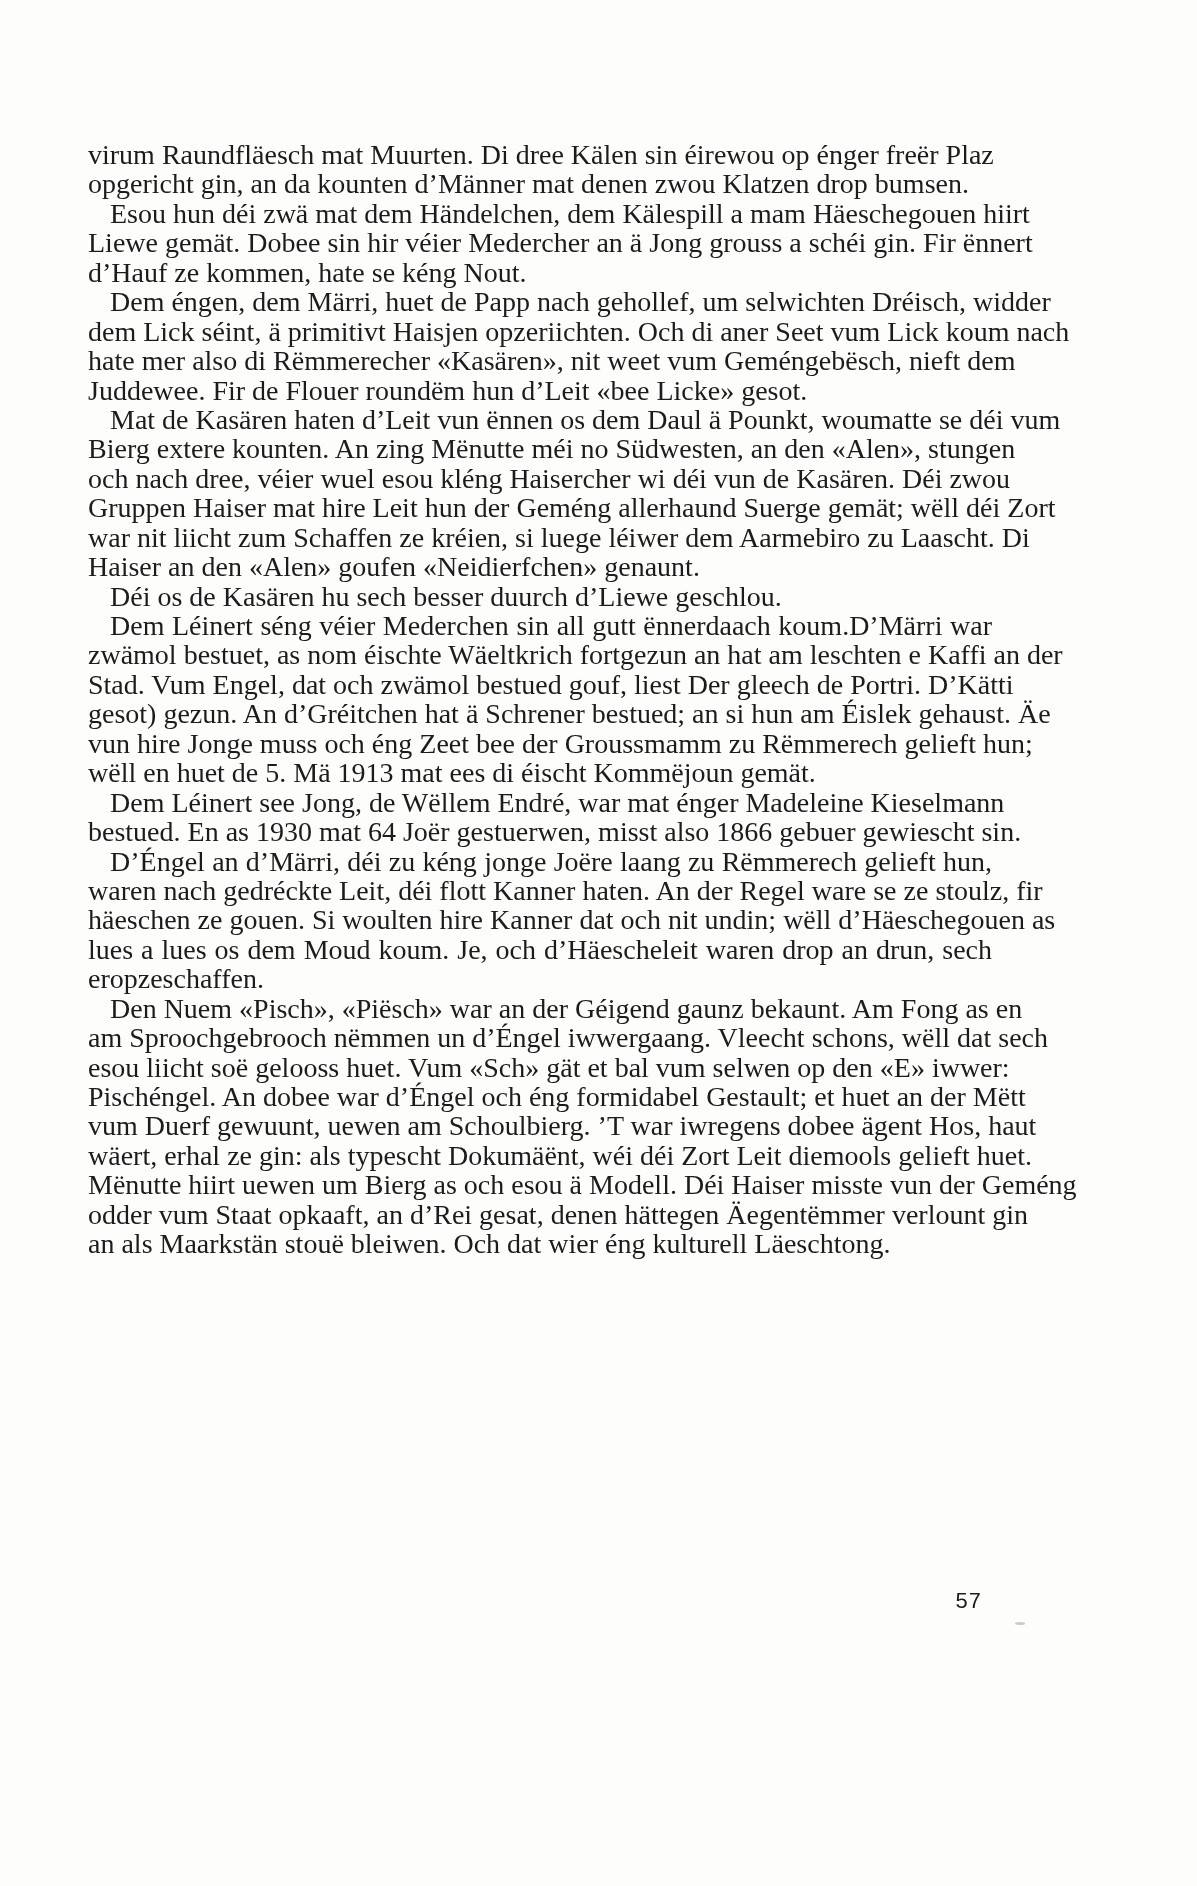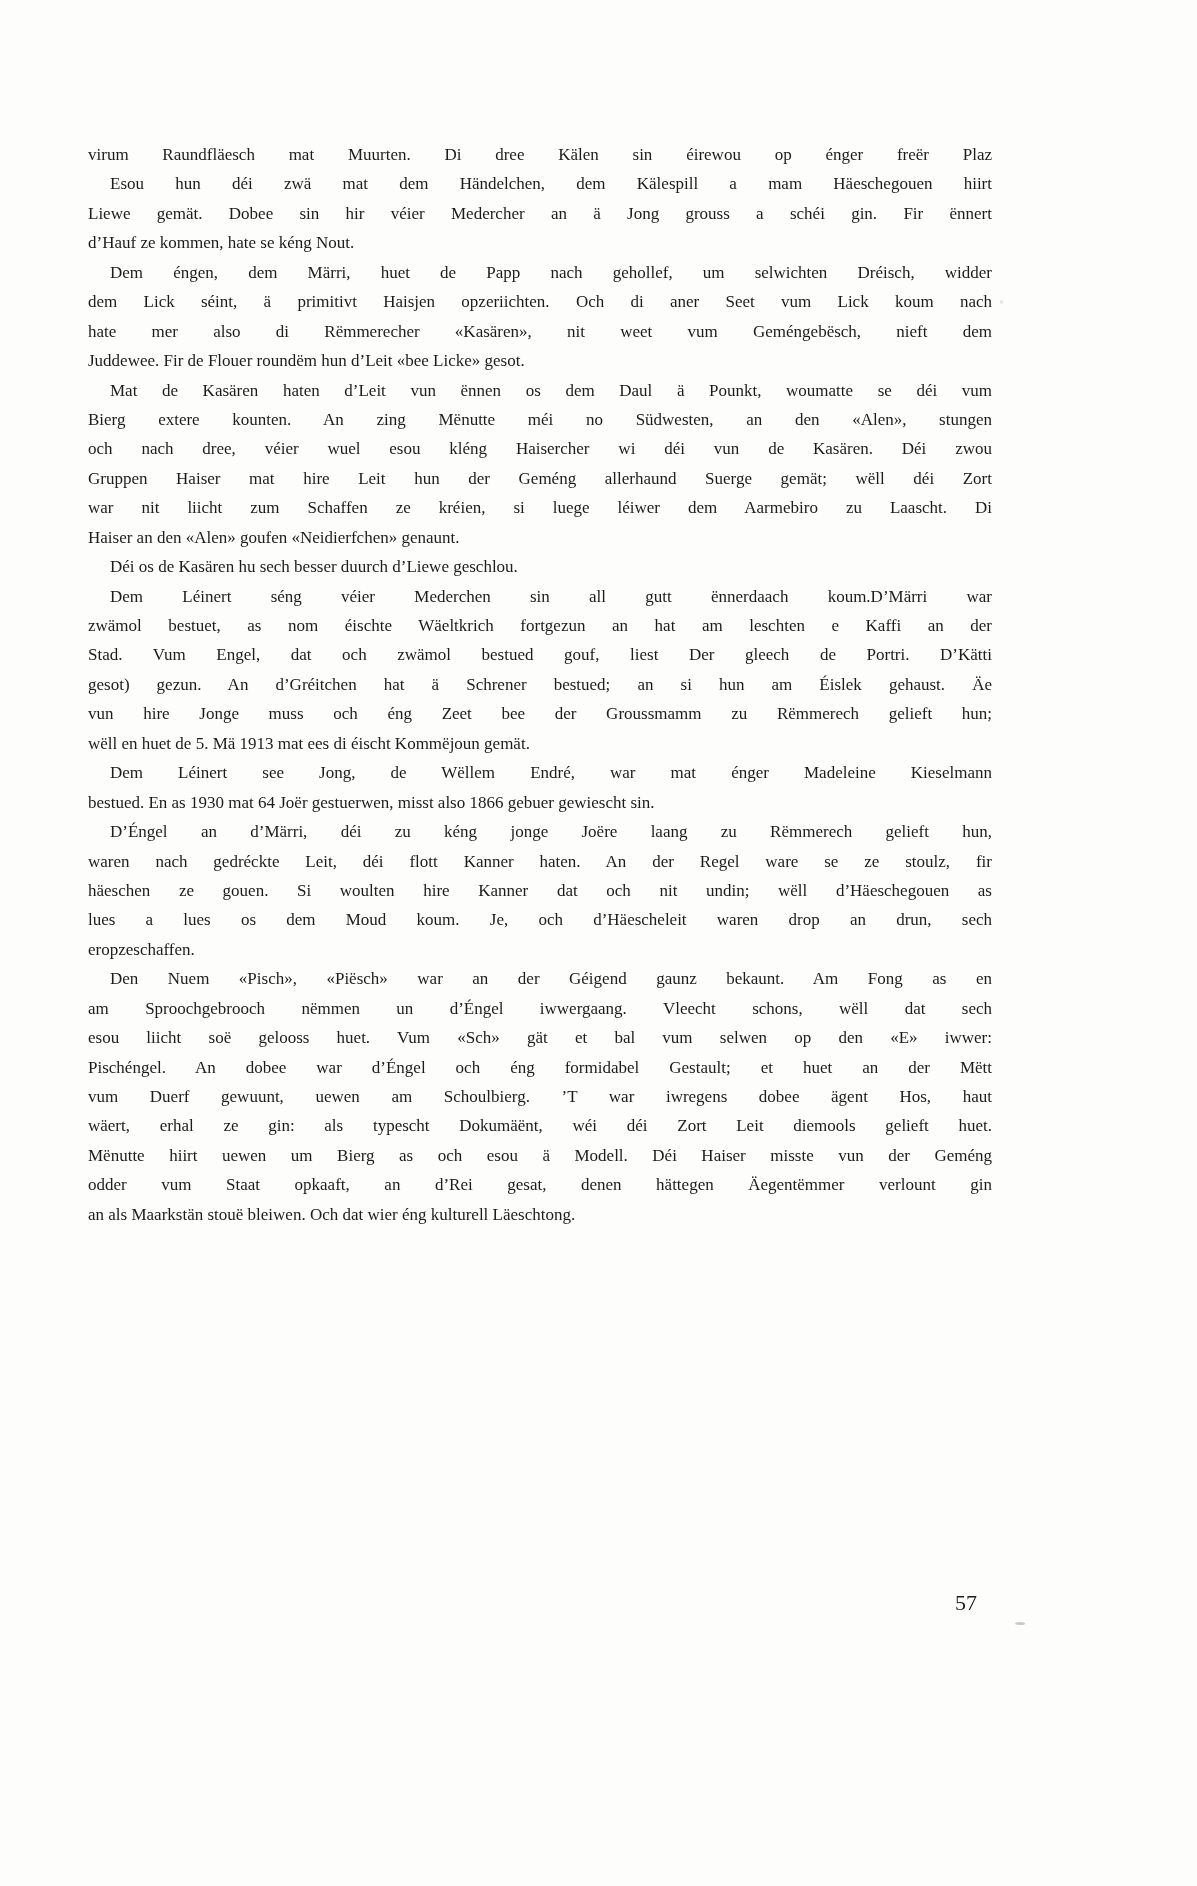--- a/index.html
+++ b/index.html
@@ -4,41 +4,42 @@
 <style>
   html, body { margin: 0; padding: 0; background: #ffffff; }
   body { width: 1197px; height: 1886px; position: relative; overflow: hidden; }
   .page {
     position: absolute; left: 0; top: 0; width: 1197px; height: 1886px;
     background: #fdfdfc;
   }
   .text-block {
     position: absolute; left: 88px; top: 140px; width: 904px;
     font-family: "Liberation Serif", "DejaVu Serif", serif;
-    font-size: 17px; line-height: 29.45px; color: #1c1c1c;
+    font-size: 28px; line-height: 29.45px; color: #1c1c1c;
   }
   .line {
     display: block; white-space: nowrap; text-align: justify;
     text-align-last: justify; height: 29.45px;
   }
   .line.last { text-align-last: left; }
   .line.indent { padding-left: 22px; }
   .page-number {
     position: absolute; left: 955px; top: 1590px;
-    font-family: Liberation Serif, serif;
+    font-family: Liberation Mono, monospace;
     font-size: 22px; color: #1c1c1c; text-align: center;
   }
   .speck { position: absolute; background: #c9c9c9; border-radius: 50%; }
 </style>
 </head>
 <body>
 
 <div class="page">
   <div class="text-block" id="text-block">
       <span class="line">virum Raundfläesch mat Muurten. Di dree Kälen sin éirewou op énger freër Plaz</span>
+      <span class="line last">opgericht gin, an da kounten d’Männer mat denen zwou Klatzen drop bumsen.</span>
       <span class="line indent">Esou hun déi zwä mat dem Händelchen, dem Kälespill a mam Häeschegouen hiirt</span>
       <span class="line">Liewe gemät. Dobee sin hir véier Medercher an ä Jong grouss a schéi gin. Fir ënnert</span>
       <span class="line last">d’Hauf ze kommen, hate se kéng Nout.</span>
       <span class="line indent">Dem éngen, dem Märri, huet de Papp nach gehollef, um selwichten Dréisch, widder</span>
       <span class="line">dem Lick séint, ä primitivt Haisjen opzeriichten. Och di aner Seet vum Lick koum nach</span>
       <span class="line">hate mer also di Rëmmerecher «Kasären», nit weet vum Geméngebësch, nieft dem</span>
       <span class="line last">Juddewee. Fir de Flouer roundëm hun d’Leit «bee Licke» gesot.</span>
       <span class="line indent">Mat de Kasären haten d’Leit vun ënnen os dem Daul ä Pounkt, woumatte se déi vum</span>
       <span class="line">Bierg extere kounten. An zing Mënutte méi no Südwesten, an den «Alen», stungen</span>
       <span class="line">och nach dree, véier wuel esou kléng Haisercher wi déi vun de Kasären. Déi zwou</span>

